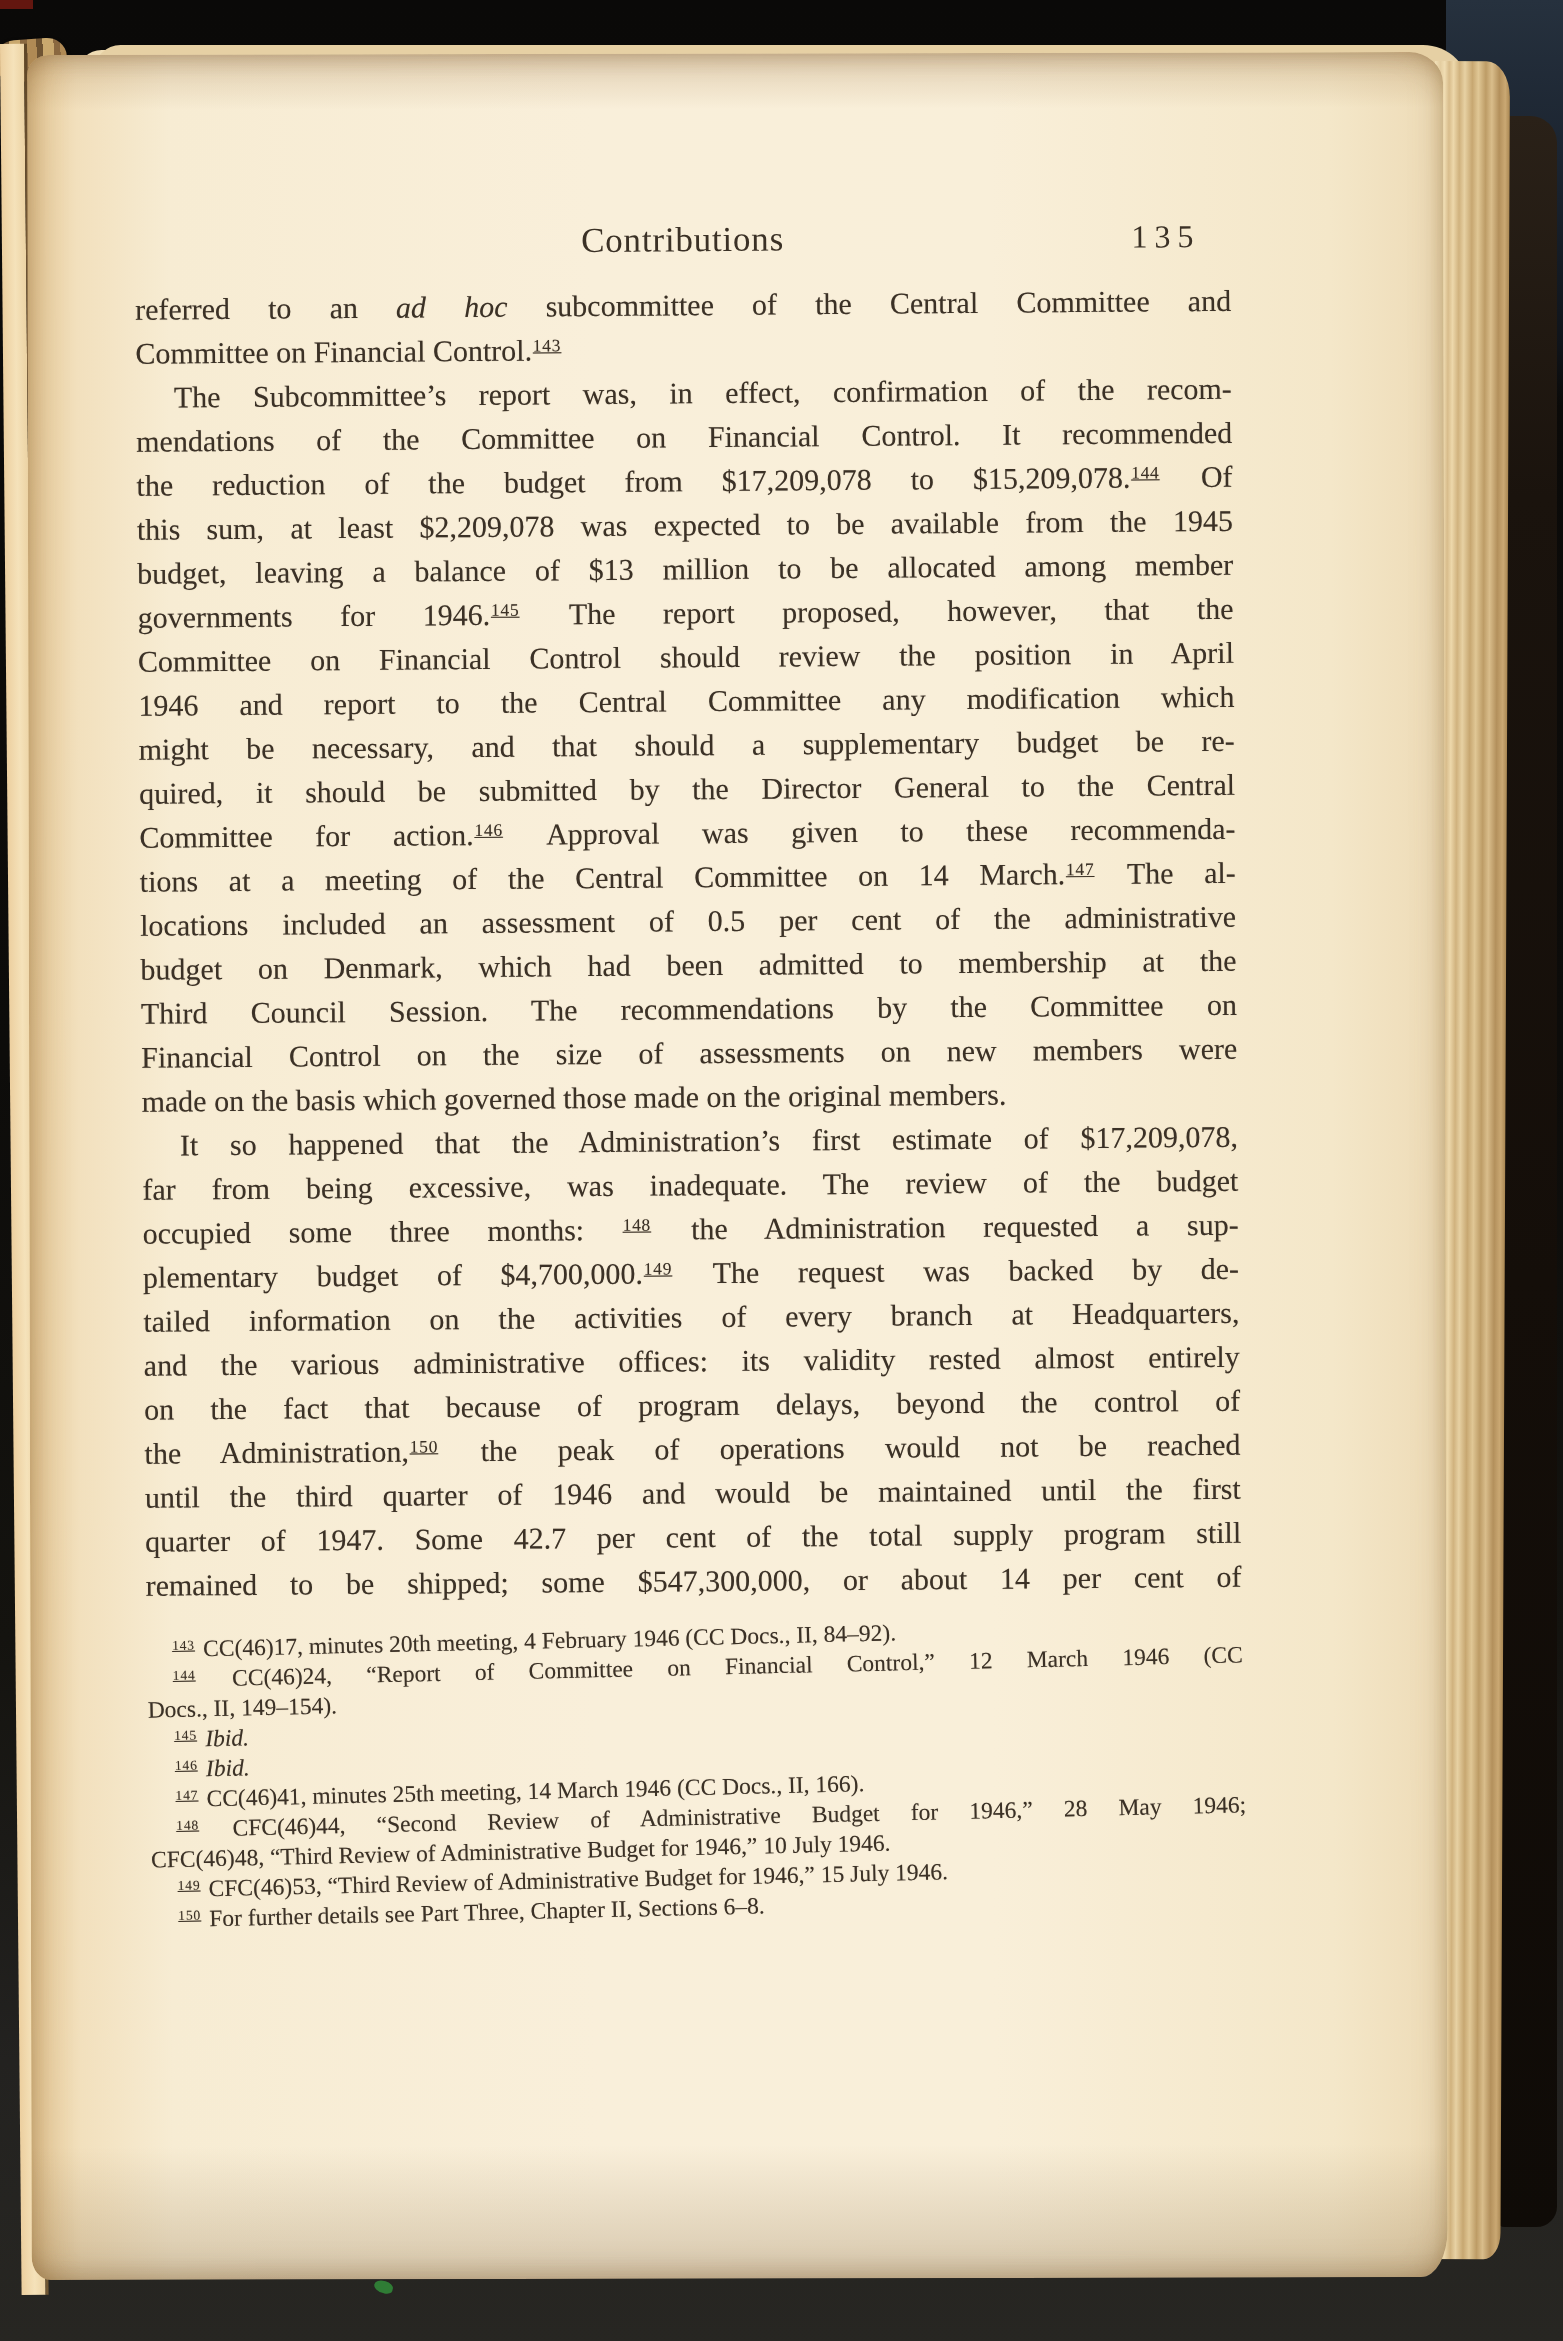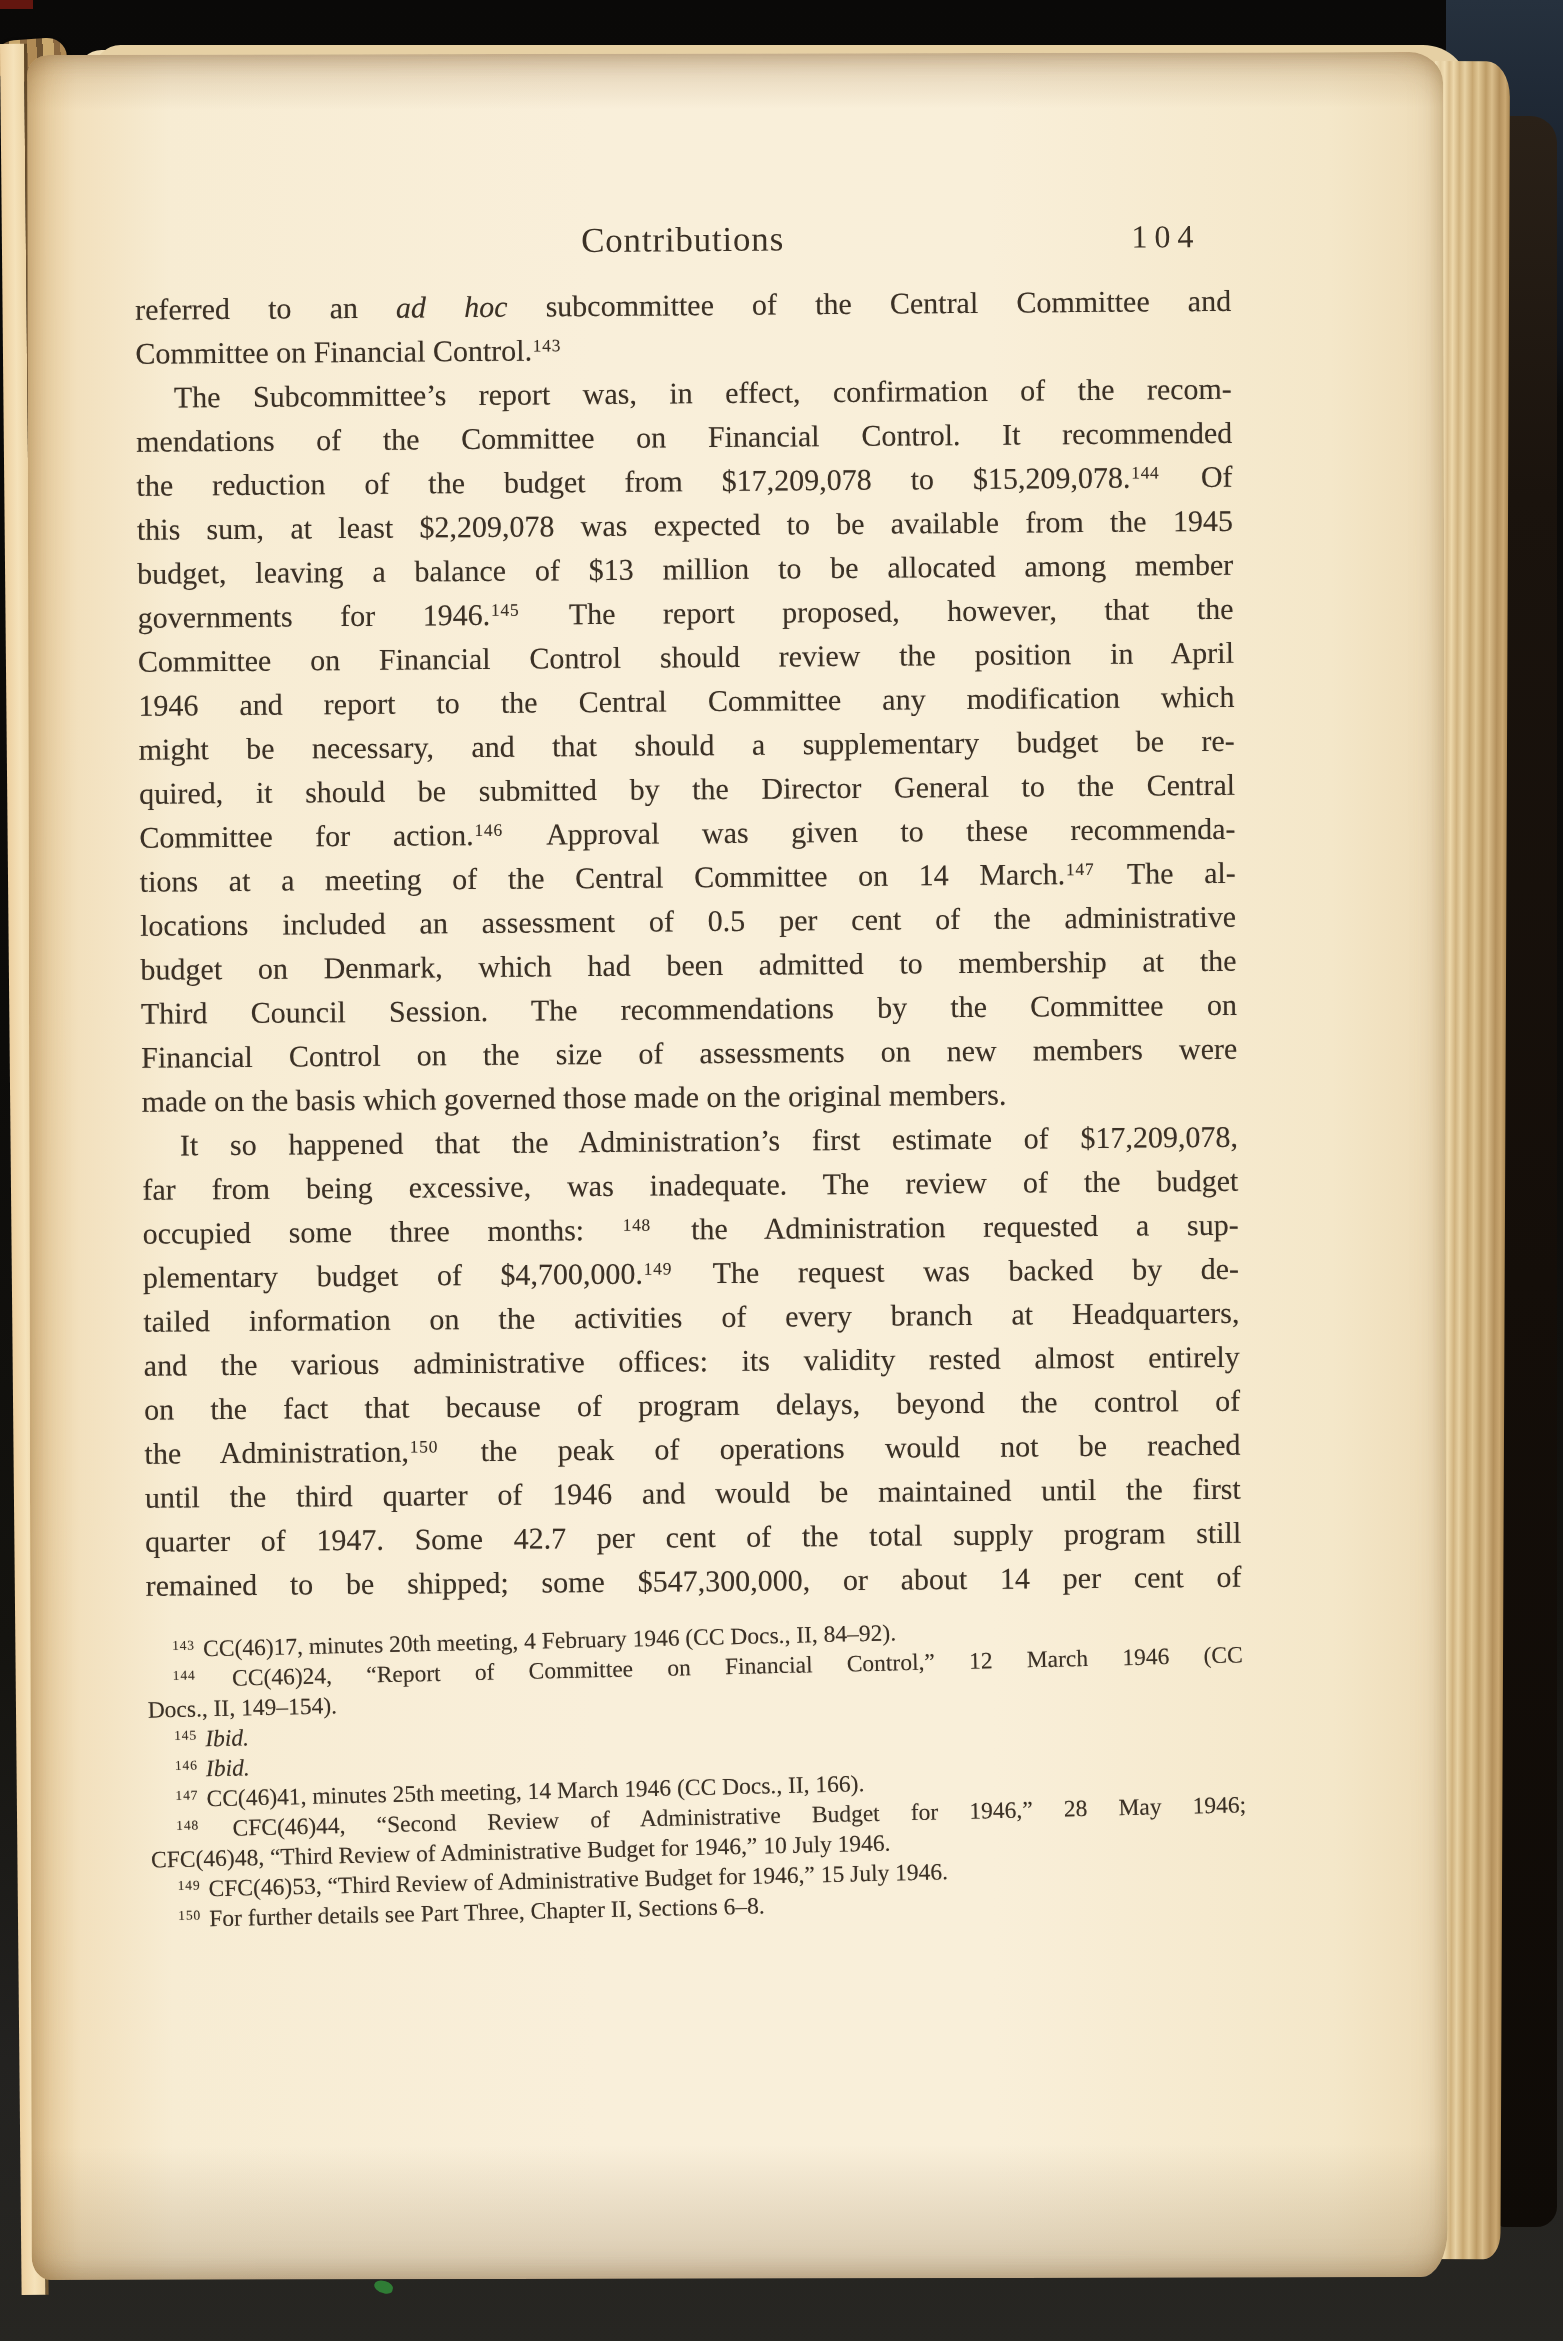--- a/index.html
+++ b/index.html
@@ -57,39 +57,39 @@
   .bodytext .line{height:44px;line-height:44px;white-space:nowrap;}
   .bodytext .line.just{white-space:normal;text-align:justify;text-align-last:justify;}
   .para.indent .line:first-child{text-indent:38px;}
   .footnotes{position:absolute;left:0;top:1577px;width:100%;font-size:23.5px;
     transform:rotate(-.85deg);transform-origin:18% top;}
   .footnotes .line{height:30px;line-height:30px;white-space:nowrap;}
   .footnotes .line.just{white-space:normal;text-align:justify;text-align-last:justify;}
   .fnote .line:first-child{text-indent:25px;}
   .line{text-shadow:0 0 0.8px rgba(62,50,38,.4);}
   .it{font-style:italic;}
-  .sup{font-size:.58em;position:relative;top:-.52em;letter-spacing:0.8px;padding:0 2.3px 0 0.8px;}
+  .sup{font-size:.58em;position:relative;top:-.52em;letter-spacing:0.8px;padding:0 2.3px 0 0.8px;text-decoration:underline;}
 </style>
 </head>
 <body>
 
 <div class="red-sliver"></div>
 <div class="cover-blue"></div>
 <div class="book-cover"></div>
 <div class="page-under u2"></div>
 <div class="page-under u1"></div>
 <div class="fore-edge"></div>
 <div class="headband"></div>
 <div class="left-edge"></div>
 
 <div class="page">
   <div class="textwrap">
     <div class="pghead">
       <div class="title">Contributions</div>
-      <div class="pnum">104</div>
+      <div class="pnum">135</div>
     </div>
     <div class="bodytext" id="body-paragraphs">
         <div class="para">
           <div class="line just"><span>referred to an </span><span class="it">ad hoc</span><span> subcommittee of the Central Committee and</span></div>
           <div class="line"><span>Committee on Financial Control.</span><span class="sup">143</span></div>
         </div>
         <div class="para indent">
           <div class="line just"><span>The Subcommittee’s report was, in effect, confirmation of the recom-</span></div>
           <div class="line just"><span>mendations of the Committee on Financial Control. It recommended</span></div>
           <div class="line just"><span>the reduction of the budget from $17,209,078 to $15,209,078.</span><span class="sup">144</span><span> Of</span></div>

